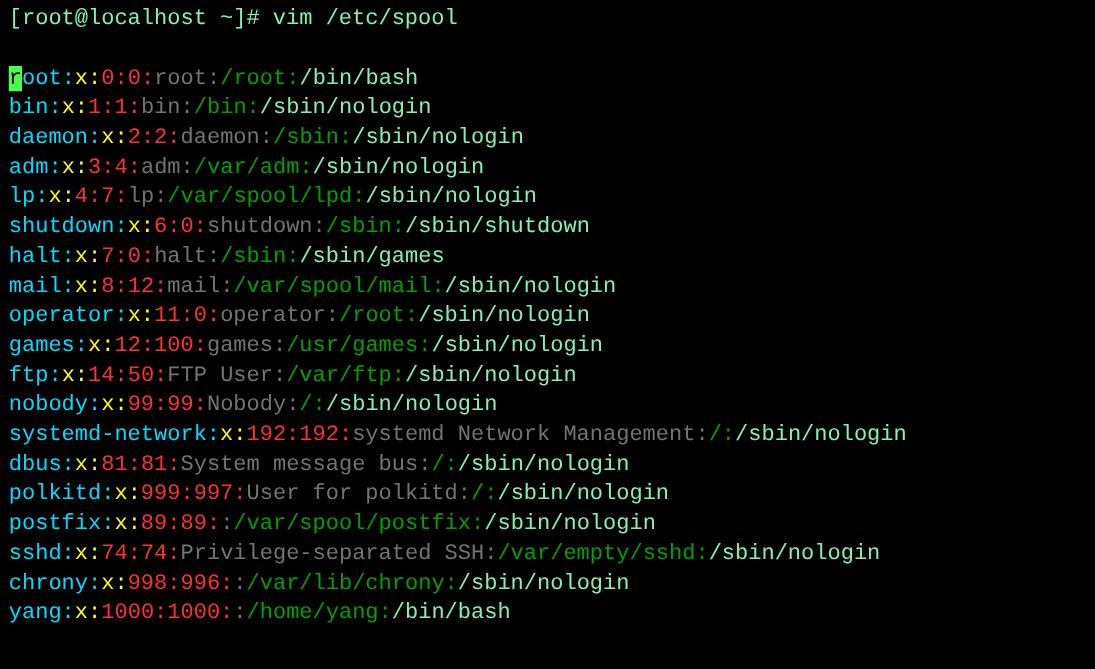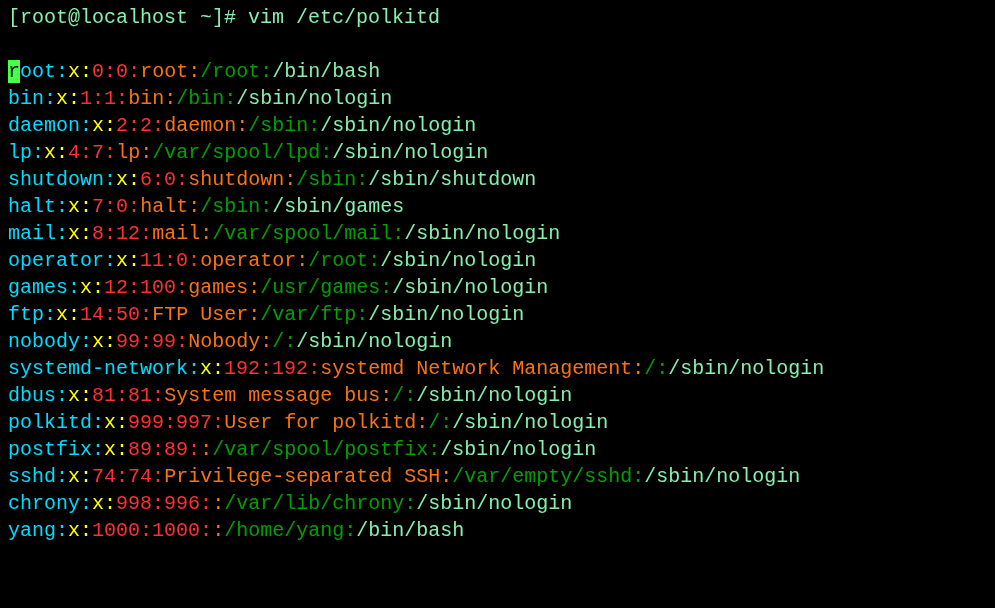--- a/index.html
+++ b/index.html
@@ -25,33 +25,34 @@
       color: #86efac;
     }
     .cursor {
       background: #4aff4a;
       color: #000000;
     }
     .user { color: #00dcff; }
     .x { color: #ffff00; }
     .uid { color: #ff3030; }
     .gid { color: #ff3030; }
-    .comment { color: #f97316; font-family: Liberation Mono, monospace; }
+    .comment { color: #737373; font-family: Liberation Mono, monospace; }
     .home { color: #00a000; }
     .shell { color: #86efac; }
   </style>
 </head>
 <body>
 
-<div class="line"><span class="prompt">[root@localhost ~]# </span><span class="prompt">vim /etc/polkitd</span></div>
+<div class="line"><span class="prompt">[root@localhost ~]# </span><span class="prompt">vim /etc/spool</span></div>
 <div class="line"> </div>
 <div id="content">
     <div class="line"><span class="cursor">r</span><span class="user">oot</span><span class="user">:</span><span class="x">x</span><span class="x">:</span><span class="uid">0</span><span class="uid">:</span><span class="gid">0</span><span class="gid">:</span><span class="comment">root</span><span class="comment">:</span><span class="home">/root</span><span class="home">:</span><span class="shell">/bin/bash</span></div>
     <div class="line"><span class="user">bin</span><span class="user">:</span><span class="x">x</span><span class="x">:</span><span class="uid">1</span><span class="uid">:</span><span class="gid">1</span><span class="gid">:</span><span class="comment">bin</span><span class="comment">:</span><span class="home">/bin</span><span class="home">:</span><span class="shell">/sbin/nologin</span></div>
     <div class="line"><span class="user">daemon</span><span class="user">:</span><span class="x">x</span><span class="x">:</span><span class="uid">2</span><span class="uid">:</span><span class="gid">2</span><span class="gid">:</span><span class="comment">daemon</span><span class="comment">:</span><span class="home">/sbin</span><span class="home">:</span><span class="shell">/sbin/nologin</span></div>
+    <div class="line"><span class="user">adm</span><span class="user">:</span><span class="x">x</span><span class="x">:</span><span class="uid">3</span><span class="uid">:</span><span class="gid">4</span><span class="gid">:</span><span class="comment">adm</span><span class="comment">:</span><span class="home">/var/adm</span><span class="home">:</span><span class="shell">/sbin/nologin</span></div>
     <div class="line"><span class="user">lp</span><span class="user">:</span><span class="x">x</span><span class="x">:</span><span class="uid">4</span><span class="uid">:</span><span class="gid">7</span><span class="gid">:</span><span class="comment">lp</span><span class="comment">:</span><span class="home">/var/spool/lpd</span><span class="home">:</span><span class="shell">/sbin/nologin</span></div>
     <div class="line"><span class="user">shutdown</span><span class="user">:</span><span class="x">x</span><span class="x">:</span><span class="uid">6</span><span class="uid">:</span><span class="gid">0</span><span class="gid">:</span><span class="comment">shutdown</span><span class="comment">:</span><span class="home">/sbin</span><span class="home">:</span><span class="shell">/sbin/shutdown</span></div>
     <div class="line"><span class="user">halt</span><span class="user">:</span><span class="x">x</span><span class="x">:</span><span class="uid">7</span><span class="uid">:</span><span class="gid">0</span><span class="gid">:</span><span class="comment">halt</span><span class="comment">:</span><span class="home">/sbin</span><span class="home">:</span><span class="shell">/sbin/games</span></div>
     <div class="line"><span class="user">mail</span><span class="user">:</span><span class="x">x</span><span class="x">:</span><span class="uid">8</span><span class="uid">:</span><span class="gid">12</span><span class="gid">:</span><span class="comment">mail</span><span class="comment">:</span><span class="home">/var/spool/mail</span><span class="home">:</span><span class="shell">/sbin/nologin</span></div>
     <div class="line"><span class="user">operator</span><span class="user">:</span><span class="x">x</span><span class="x">:</span><span class="uid">11</span><span class="uid">:</span><span class="gid">0</span><span class="gid">:</span><span class="comment">operator</span><span class="comment">:</span><span class="home">/root</span><span class="home">:</span><span class="shell">/sbin/nologin</span></div>
     <div class="line"><span class="user">games</span><span class="user">:</span><span class="x">x</span><span class="x">:</span><span class="uid">12</span><span class="uid">:</span><span class="gid">100</span><span class="gid">:</span><span class="comment">games</span><span class="comment">:</span><span class="home">/usr/games</span><span class="home">:</span><span class="shell">/sbin/nologin</span></div>
     <div class="line"><span class="user">ftp</span><span class="user">:</span><span class="x">x</span><span class="x">:</span><span class="uid">14</span><span class="uid">:</span><span class="gid">50</span><span class="gid">:</span><span class="comment">FTP User</span><span class="comment">:</span><span class="home">/var/ftp</span><span class="home">:</span><span class="shell">/sbin/nologin</span></div>
     <div class="line"><span class="user">nobody</span><span class="user">:</span><span class="x">x</span><span class="x">:</span><span class="uid">99</span><span class="uid">:</span><span class="gid">99</span><span class="gid">:</span><span class="comment">Nobody</span><span class="comment">:</span><span class="home">/</span><span class="home">:</span><span class="shell">/sbin/nologin</span></div>
     <div class="line"><span class="user">systemd-network</span><span class="user">:</span><span class="x">x</span><span class="x">:</span><span class="uid">192</span><span class="uid">:</span><span class="gid">192</span><span class="gid">:</span><span class="comment">systemd Network Management</span><span class="comment">:</span><span class="home">/</span><span class="home">:</span><span class="shell">/sbin/nologin</span></div>
     <div class="line"><span class="user">dbus</span><span class="user">:</span><span class="x">x</span><span class="x">:</span><span class="uid">81</span><span class="uid">:</span><span class="gid">81</span><span class="gid">:</span><span class="comment">System message bus</span><span class="comment">:</span><span class="home">/</span><span class="home">:</span><span class="shell">/sbin/nologin</span></div>

